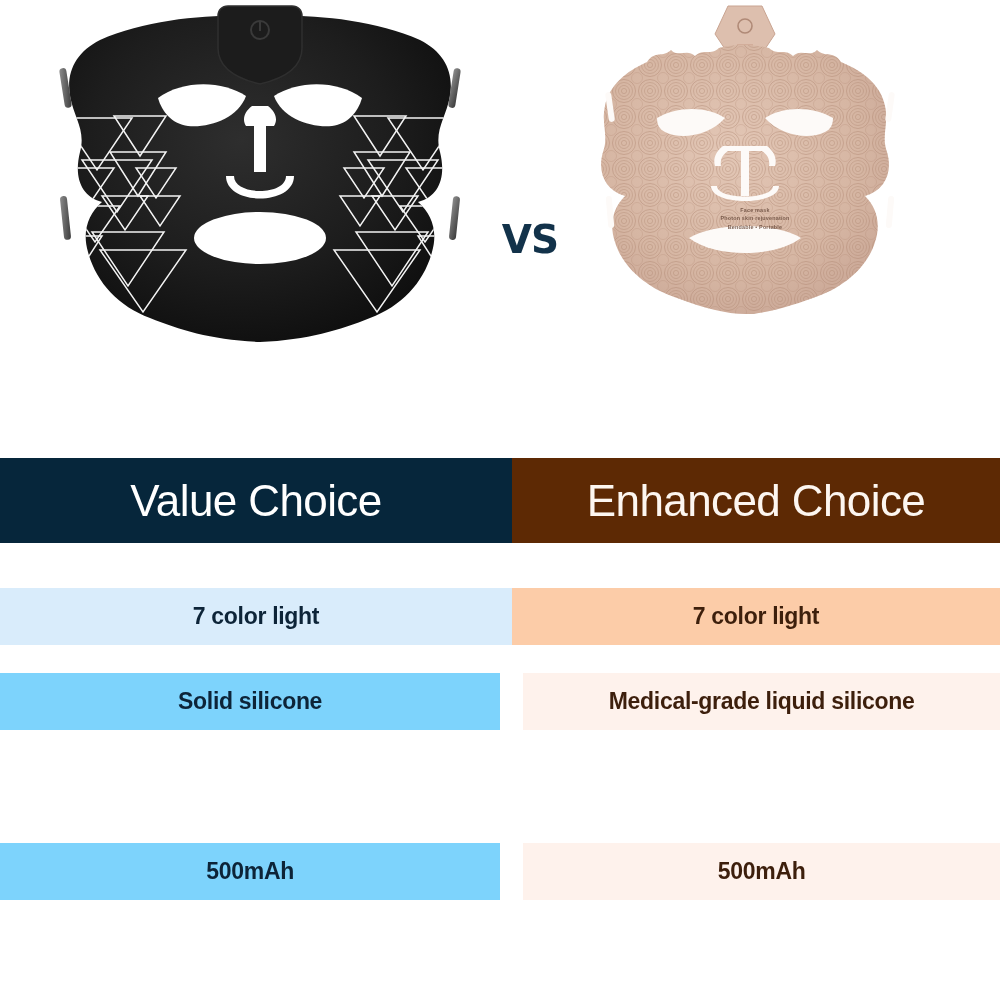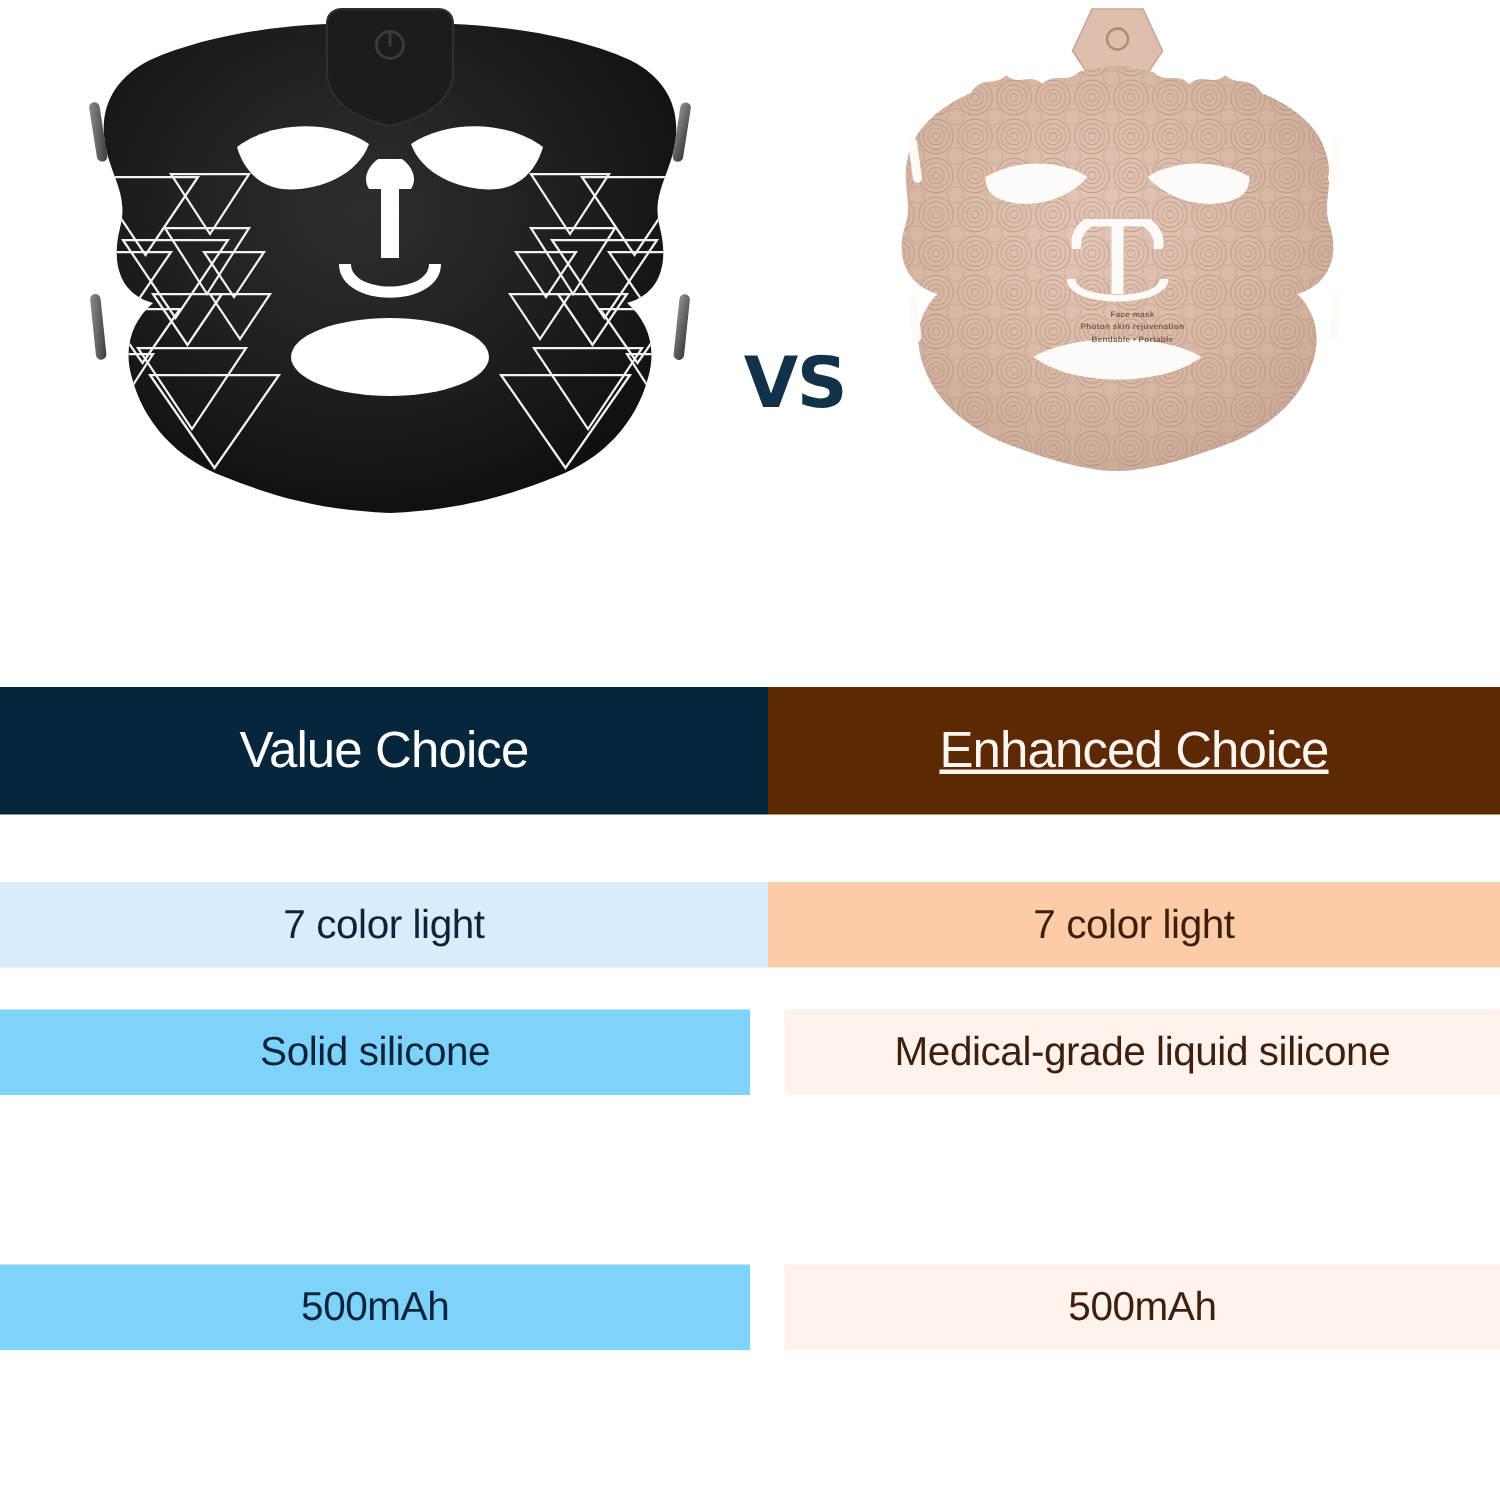--- a/index.html
+++ b/index.html
@@ -33,25 +33,25 @@
     position: absolute;
     top: 0;
     height: 458px;
   }
   .mask-stage.left  { left: 40px;  width: 440px; }
   .mask-stage.right { left: 585px; width: 330px; }
 
   .vs-badge {
     position: absolute;
     left: 480px;
-    top: 232px;
+    top: 220px;
     width: 100px;
     text-align: center;
     font-family: "DejaVu Sans", sans-serif;
-    font-size: 47px;
+    font-size: 39px;
     font-weight: 700;
     letter-spacing: -1px;
     color: #12324a;
     line-height: 1;
   }
 
   .mask-svg { display: block; width: 100%; height: 100%; }
 
   
   .mask-print {
@@ -88,36 +88,36 @@
     justify-content: center;
     text-align: center;
     padding: 0 12px;
   }
   .cell.left  { width: 512px; }
   .cell.right { width: 488px; }
 
   
   .header-row { height: 85px; }
   .header-row .cell {
-    font-size: 34px;
+    font-size: 44px;
     font-weight: 400;
     letter-spacing: -0.6px;
   }
   .header-row .cell.left  { background: #06263b; color: #ffffff; }
-  .header-row .cell.right { background: #5d2904; color: #fdf6f0; text-decoration: underline; }
+  .header-row .cell.right { background: #5d2904; color: #fdf6f0; }
 
   
   .gap-lg { height: 45px; background: #ffffff; }
   .gap-sm { height: 28px; background: #ffffff; }
 
   
   .data-row { height: 57px; }
   .data-row .cell {
-    font-size: 27px;
-    font-weight: 400;
+    font-size: 23px;
+    font-weight: 700;
     letter-spacing: -0.3px;
   }
   .data-row .cell.left  { color: #0d2438; }
   .data-row .cell.right { color: #3d1f0c; }
 
   .tone-strong .cell.left  { background: #d9ecfb; }
   .tone-strong .cell.right { background: #fccca8; }
   .tone-soft   .cell.left  { background: #7dd3fc; }
   .tone-soft   .cell.right { background: #fef2ec; margin-left: 23px; }
 </style>

